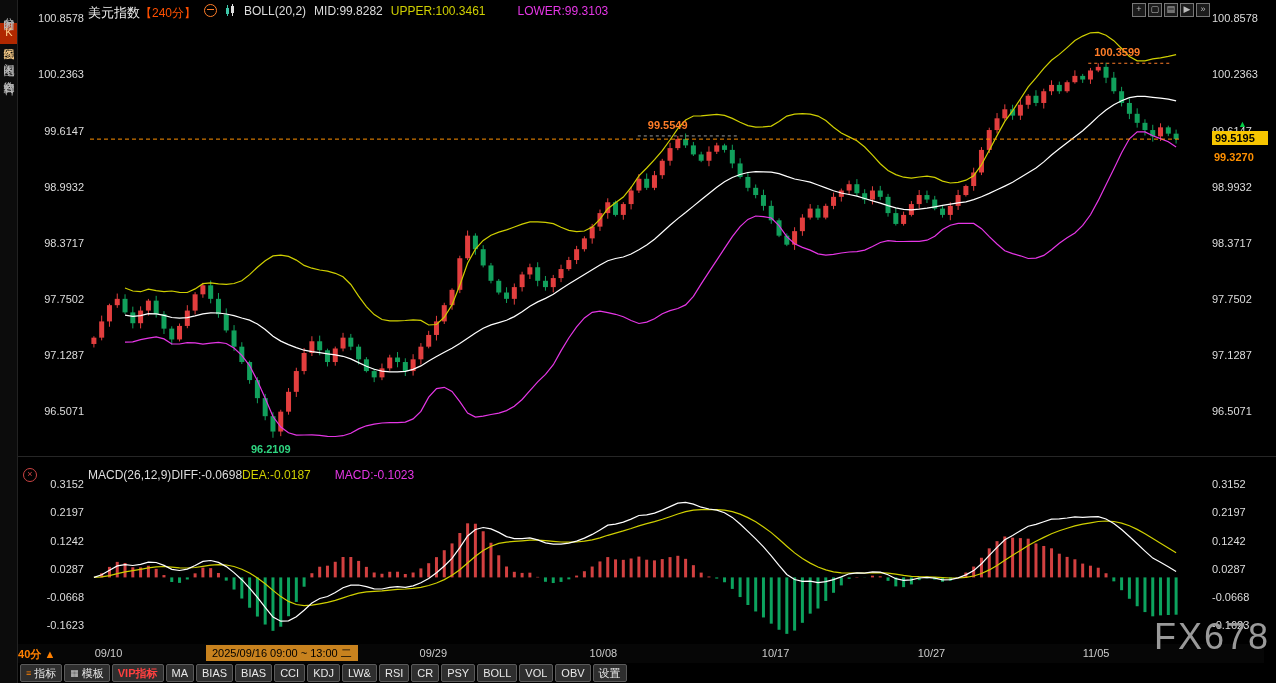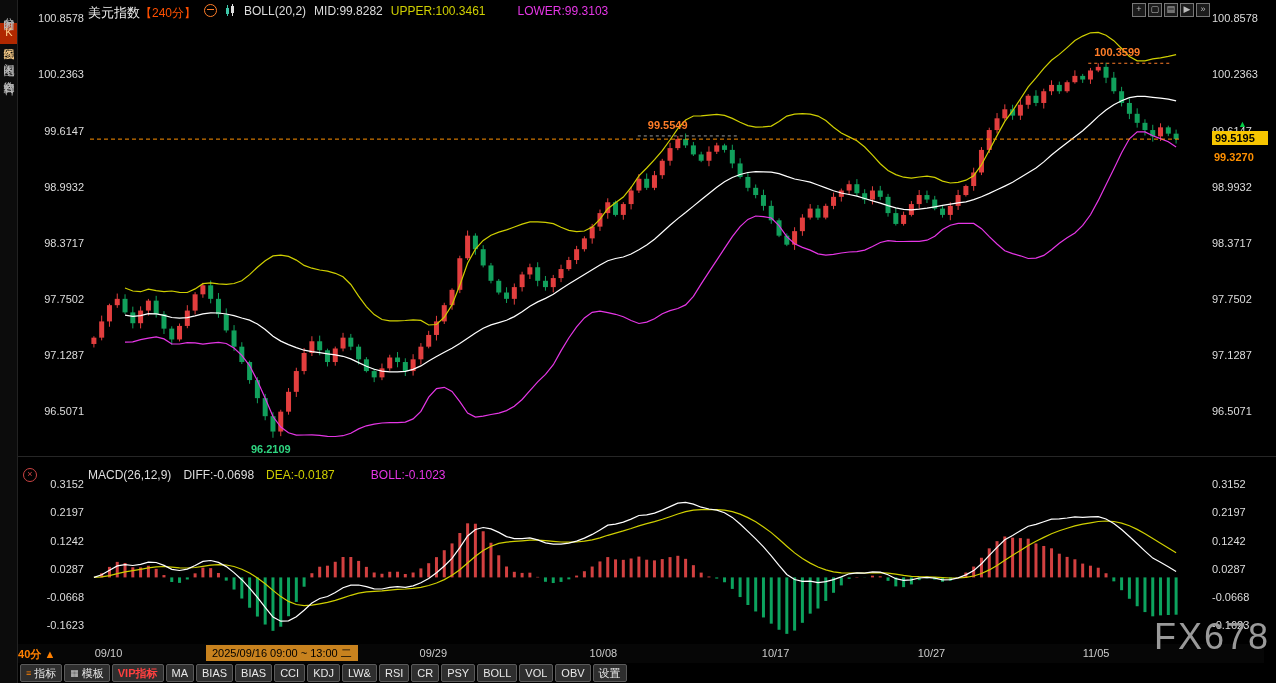--- a/index.html
+++ b/index.html
@@ -25,21 +25,21 @@
   #price-svg,#macd-svg{position:absolute;left:0;top:0;display:block;}
   .axis-label{position:absolute;font-size:11px;color:#ddd;line-height:12px;}
   .axis-left{left:18px;width:48px;text-align:right;}
   .axis-right{left:1194px;width:58px;text-align:left;}
   .anno{position:absolute;font-size:11px;font-weight:bold;white-space:nowrap;}
   #cur-label{position:absolute;left:1194px;background:#f6c500;color:#000;font-size:11px;font-weight:bold;line-height:14px;padding:0 3px;width:50px;}
   #sec-label{position:absolute;left:1196px;color:#ff9000;font-size:11px;font-weight:bold;}
   #cur-arrow{position:absolute;left:1220px;color:#00cc44;font-size:9px;}
   
   #macd-close{position:absolute;left:5px;top:11px;width:12px;height:12px;border:1px solid #cc4444;border-radius:50%;color:#cc4444;font-size:9px;line-height:11px;text-align:center;cursor:pointer;z-index:4;}
-  #macd-header{position:absolute;left:70px;top:11px;display:flex;gap:12px;font-size:12px;z-index:4;white-space:nowrap;}
+  #macd-header{position:absolute;left:70px;top:11px;display:flex;font-size:12px;z-index:4;white-space:nowrap;}
   
   #xaxis-bar{position:absolute;left:6px;top:644px;width:1258px;height:19px;background:#060606;border-bottom:1px solid #3a3a3a;font-size:11px;z-index:5;}
   #period-label{position:absolute;left:6px;top:3px;color:#ff8000;font-weight:bold;}
   #tooltip-label{position:absolute;left:200px;top:1px;background:#c8821e;color:#000;padding:0 6px;line-height:16px;font-size:11px;white-space:nowrap;}
   .date-label{position:absolute;top:3px;color:#ccc;width:40px;text-align:center;margin-left:-20px;}
   
   #toolbar{position:absolute;left:18px;top:663px;width:1258px;height:20px;display:flex;align-items:center;gap:2px;padding-left:2px;background:#000;z-index:5;}
   .tb-btn{display:inline-flex;align-items:center;gap:3px;border:1px solid #5a5a5a;background:#2e2e2e;color:#e8e8e8;font-size:11px;line-height:14px;padding:1px 5px;border-radius:2px;cursor:pointer;white-space:nowrap;}
   .tb-btn.vip{color:#ff4040;font-weight:bold;}
   .tb-icon{font-size:9px;}
@@ -537,21 +537,21 @@
         <line x1="1150.3214285714284" x2="1150.3214285714284" y1="120.4" y2="158.00360144368855" stroke="#0ca35e" stroke-width="3"></line>
         <line x1="1158.107142857143" x2="1158.107142857143" y1="120.4" y2="157.70345842293872" stroke="#0ca35e" stroke-width="3"></line>
         <polyline points="75.9,120.4 83.7,119.9 91.5,118.6 99.3,116.6 107.0,114.8 114.8,113.6 122.6,112.3 130.4,110.9 138.2,109.8 146.0,109.5 153.8,110.1 161.5,110.8 169.3,111.0 177.1,110.5 184.9,109.3 192.7,108.2 200.5,107.6 208.3,108.0 216.0,109.5 223.8,112.2 231.6,116.0 239.4,120.9 247.2,126.7 255.0,133.4 262.8,139.6 270.5,144.4 278.3,147.5 286.1,148.7 293.9,148.2 301.7,146.8 309.5,145.4 317.3,143.4 325.0,140.9 332.8,138.3 340.6,136.2 348.4,134.9 356.2,134.3 364.0,133.9 371.8,133.1 379.5,132.4 387.3,132.0 395.1,131.4 402.9,130.3 410.7,128.5 418.5,126.0 426.3,122.6 434.0,118.3 441.8,112.8 449.6,106.0 457.4,99.3 465.2,93.5 473.0,89.2 480.8,86.4 488.5,85.1 496.3,84.4 504.1,83.8 511.9,83.2 519.7,83.2 527.5,83.7 535.3,84.4 543.0,85.0 550.8,85.2 558.6,85.0 566.4,84.2 574.2,82.9 582.0,80.9 589.8,78.3 597.5,76.1 605.3,73.9 613.1,71.5 620.9,68.9 628.7,66.7 636.5,64.6 644.3,62.3 652.0,59.7 659.8,57.0 667.6,54.7 675.4,53.2 683.2,52.6 691.0,52.5 698.8,52.6 706.5,53.2 714.3,54.7 722.1,57.1 729.9,60.6 737.7,64.8 745.5,69.9 753.3,75.6 761.0,82.2 768.8,89.2 776.6,95.9 784.4,101.6 792.2,106.1 800.0,110.0 807.8,112.9 815.5,114.9 823.3,115.9 831.1,116.0 838.9,116.0 846.7,116.0 854.5,115.8 862.3,115.7 870.0,116.1 877.8,117.2 885.6,118.4 893.4,119.3 901.2,119.7 909.0,119.8 916.8,120.1 924.5,120.6 932.3,121.0 940.1,121.0 947.9,120.4 955.7,119.0 963.5,116.5 971.3,112.9 979.0,108.4 986.8,103.3 994.6,98.3 1002.4,93.4 1010.2,88.5 1018.0,84.3 1025.8,80.4 1033.5,76.7 1041.3,73.8 1049.1,71.2 1056.9,68.9 1064.7,67.2 1072.5,65.8 1080.3,64.5 1088.0,64.0 1095.8,64.5 1103.6,66.1 1111.4,68.8 1119.2,72.4 1127.0,76.7 1134.8,81.6 1142.5,86.3 1150.3,91.0 1158.1,95.7 " fill="none" stroke="#cfcf00" stroke-width="1.2"></polyline>
         <polyline points="75.9,120.4 83.7,117.8 91.5,113.3 99.3,108.9 107.0,107.6 114.8,108.5 122.6,107.4 130.4,105.1 138.2,105.5 146.0,108.4 153.8,112.4 161.5,113.5 169.3,112.1 177.1,108.5 184.9,104.4 192.7,103.5 200.5,105.4 208.3,109.6 216.0,115.6 223.8,122.7 231.6,131.1 239.4,140.4 247.2,150.3 255.0,160.1 262.8,164.2 270.5,163.9 278.3,159.8 286.1,153.3 293.9,146.1 301.7,141.5 309.5,139.5 317.3,135.6 325.0,130.7 332.8,128.1 340.6,128.0 348.4,129.7 356.2,131.9 364.0,132.0 371.8,130.3 379.5,129.6 387.3,130.3 395.1,128.9 402.9,125.8 410.7,121.4 418.5,115.8 426.3,109.0 434.0,101.3 441.8,90.6 449.6,79.0 457.4,72.5 465.2,70.5 473.0,71.9 480.8,75.4 488.5,79.6 496.3,81.6 504.1,81.6 511.9,80.9 519.7,82.9 527.5,85.9 535.3,87.2 543.0,87.2 550.8,86.2 558.6,84.1 566.4,81.1 574.2,77.4 582.0,72.9 589.8,68.2 597.5,67.1 605.3,65.1 613.1,62.1 620.9,58.5 628.7,57.8 636.5,56.1 644.3,53.1 652.0,49.6 659.8,46.2 667.6,45.4 675.4,47.1 683.2,50.2 691.0,52.0 698.8,53.2 706.5,55.7 714.3,60.4 722.1,67.0 729.9,74.4 737.7,81.9 745.5,89.9 753.3,98.8 761.0,108.4 768.8,117.5 776.6,122.5 784.4,124.3 792.2,124.2 800.0,125.6 807.8,124.7 815.5,122.6 823.3,119.9 831.1,116.8 838.9,115.8 846.7,116.1 854.5,114.9 862.3,115.1 870.0,117.8 877.8,121.7 885.6,123.3 893.4,122.8 901.2,121.0 909.0,120.3 916.8,121.1 924.5,122.8 932.3,122.6 940.1,120.8 947.9,117.9 955.7,113.6 963.5,106.7 971.3,98.4 979.0,90.3 986.8,82.8 994.6,78.4 1002.4,73.7 1010.2,69.2 1018.0,67.3 1025.8,64.7 1033.5,62.2 1041.3,61.9 1049.1,61.0 1056.9,59.9 1064.7,60.3 1072.5,59.9 1080.3,59.7 1088.0,62.0 1095.8,66.5 1103.6,72.5 1111.4,79.5 1119.2,86.8 1127.0,94.1 1134.8,101.1 1142.5,105.3 1150.3,109.8 1158.1,114.4 " fill="none" stroke="#ffffff" stroke-width="1.2"></polyline>
       </svg>
     <div id="macd-close">×</div>
     <div id="macd-header">
       <span>MACD(26,12,9)</span>
       <span>DIFF:-0.0698</span>
       <span class="yellow">DEA:-0.0187</span>
-      <span class="magenta">BOLL:-0.1023</span>
+      <span class="magenta">MACD:-0.1023</span>
     </div>
   <div class="axis-label axis-left" style="top: 21.1008px;">0.3152</div>
       <div class="axis-label axis-right" style="top: 21.1008px;">0.3152</div>
       <div class="axis-label axis-left" style="top: 49.3688px;">0.2197</div>
       <div class="axis-label axis-right" style="top: 49.3688px;">0.2197</div>
       <div class="axis-label axis-left" style="top: 77.6368px;">0.1242</div>
       <div class="axis-label axis-right" style="top: 77.6368px;">0.1242</div>
       <div class="axis-label axis-left" style="top: 105.905px;">0.0287</div>
       <div class="axis-label axis-right" style="top: 105.905px;">0.0287</div>
       <div class="axis-label axis-left" style="top: 134.173px;">-0.0668</div>

